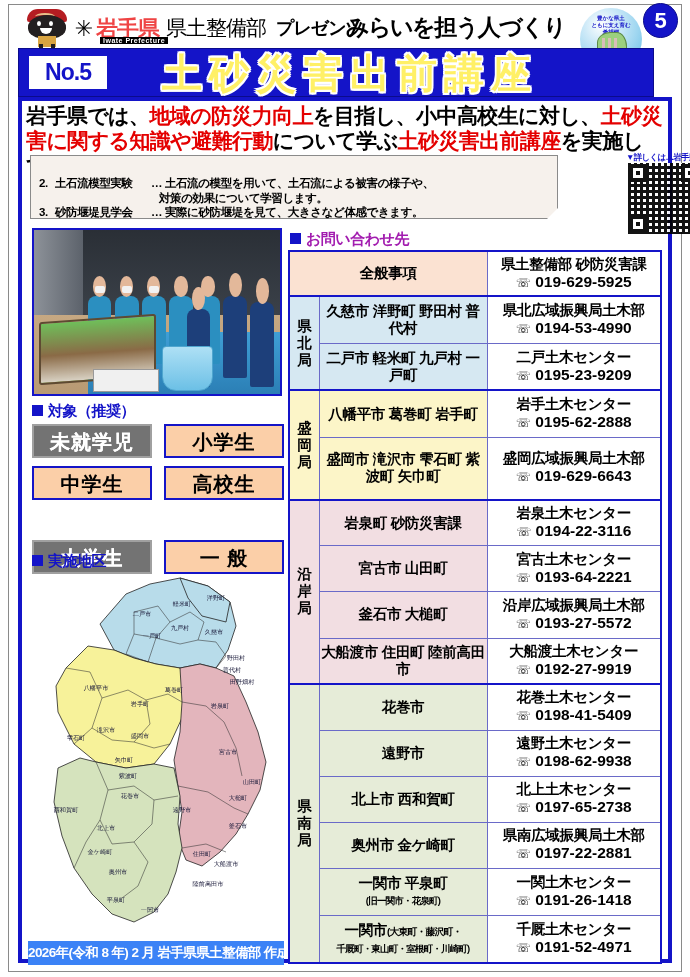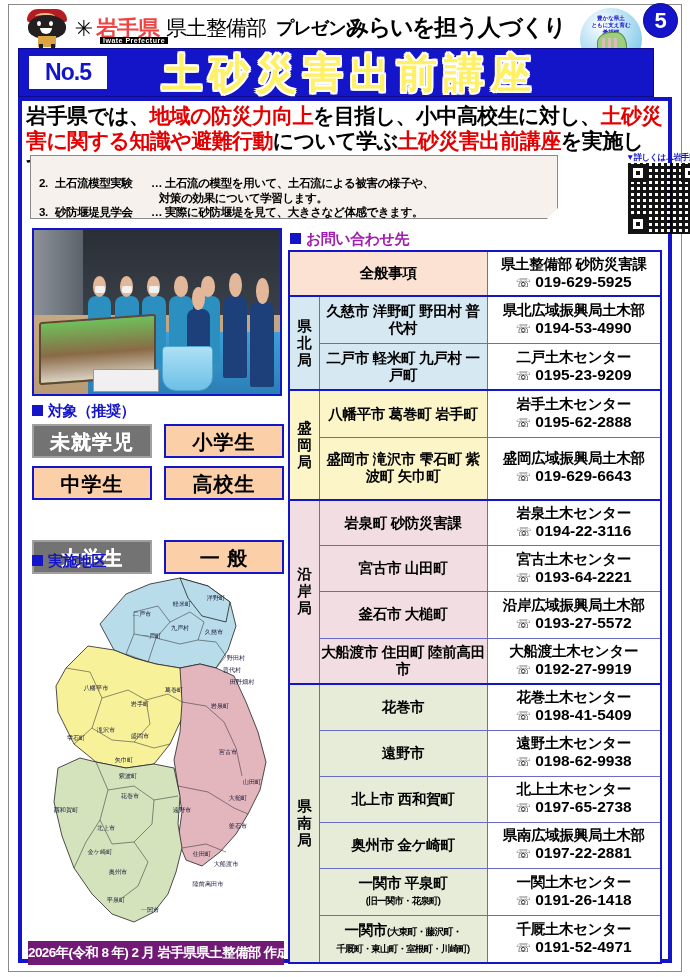--- a/index.html
+++ b/index.html
@@ -397,21 +397,21 @@
     width: 254px; height: 368px;
   }
   .map-svg { width: 100%; height: 100%; display:block; }
   .map-label { font-size: 6.2px; fill:#1a1a3a; font-family:"Liberation Sans",sans-serif; text-anchor:middle; }
 
   
   .footer {
     position: absolute;
     left: 28px; top: 941px;
     width: 256px; height: 24px;
-    background: #701a75;
+    background: #3b82f6;
     color: #ffffff;
     font-size: 13.5px;
     font-weight: bold;
     text-align: center;
     line-height: 24px;
     letter-spacing: -0.6px;
     white-space: nowrap;
   }
 
   

